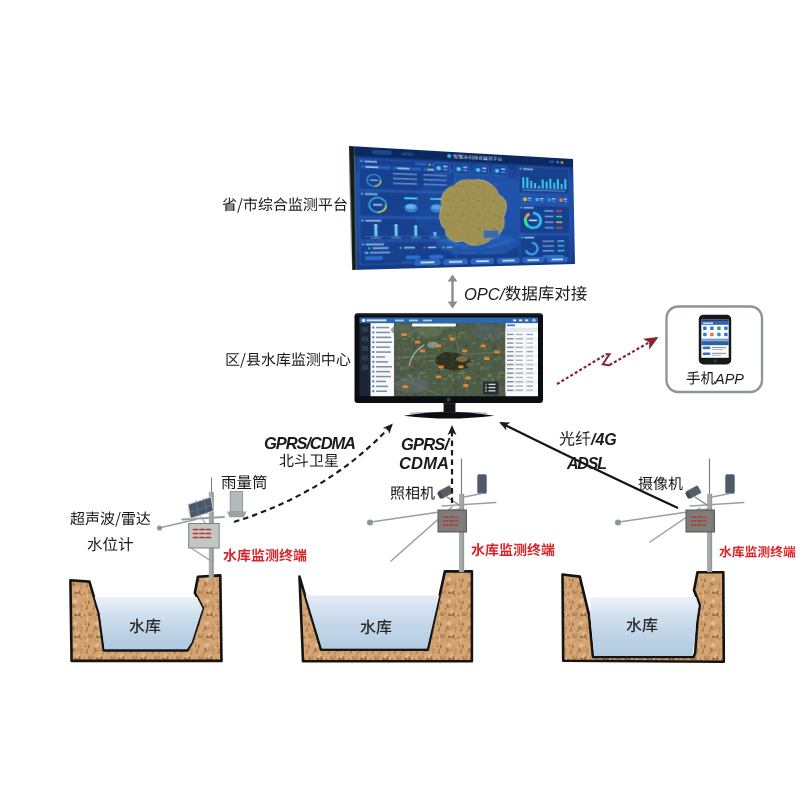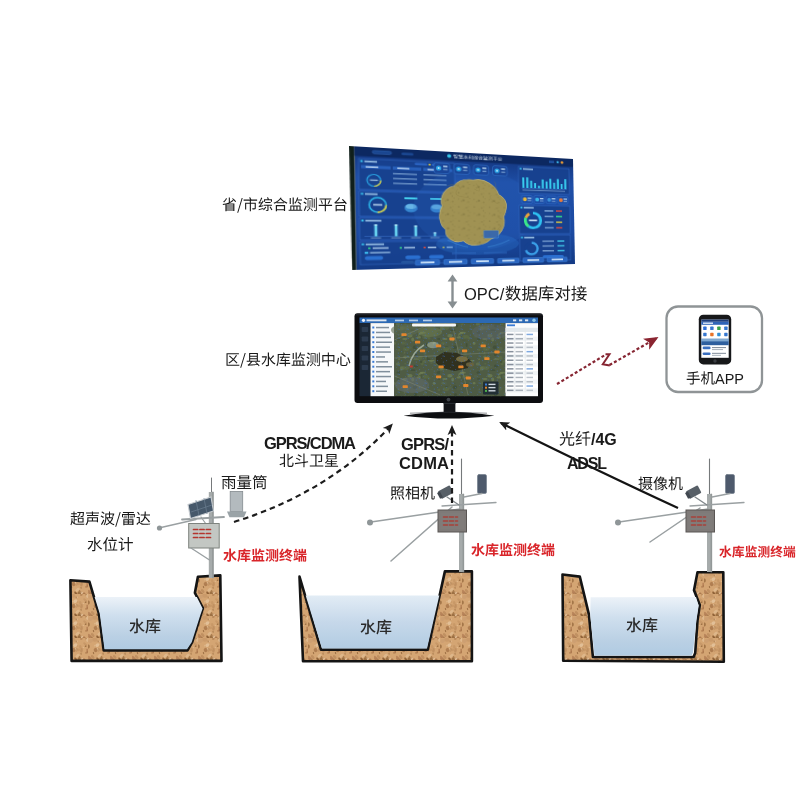--- a/index.html
+++ b/index.html
@@ -1,15 +1,15 @@
 <!DOCTYPE html>
 <html><head><meta charset="utf-8">
 <style>
 html,body{margin:0;padding:0;width:800px;height:800px;background:#ffffff;overflow:hidden;font-family:"Liberation Sans",sans-serif;}
-#wrap{position:relative;width:788px;height:800px;}
+#wrap{position:relative;width:788px;height:800px;font-style:italic;}
 #bigscreen{position:absolute;left:0;top:0;width:224px;height:124px;transform-origin:0 0;transform:matrix3d(1.462647,0.186414,0,0.00080741,0.011558,0.996484,0,-0.00001302,0,0,1,0,349.0000,146.0000,0,1);}
 #main{position:absolute;left:0;top:0;}
 </style></head>
 <body>
 <div id="wrap">
 <div id="bigscreen"><svg width="224" height="124" viewBox="0 0 224 124" xmlns="http://www.w3.org/2000/svg">
         <defs>
           <linearGradient id="dbg" x1="0" y1="0" x2="0" y2="1">
             <stop offset="0" stop-color="#12337a"></stop>
             <stop offset="0.25" stop-color="#1e4ea6"></stop>

